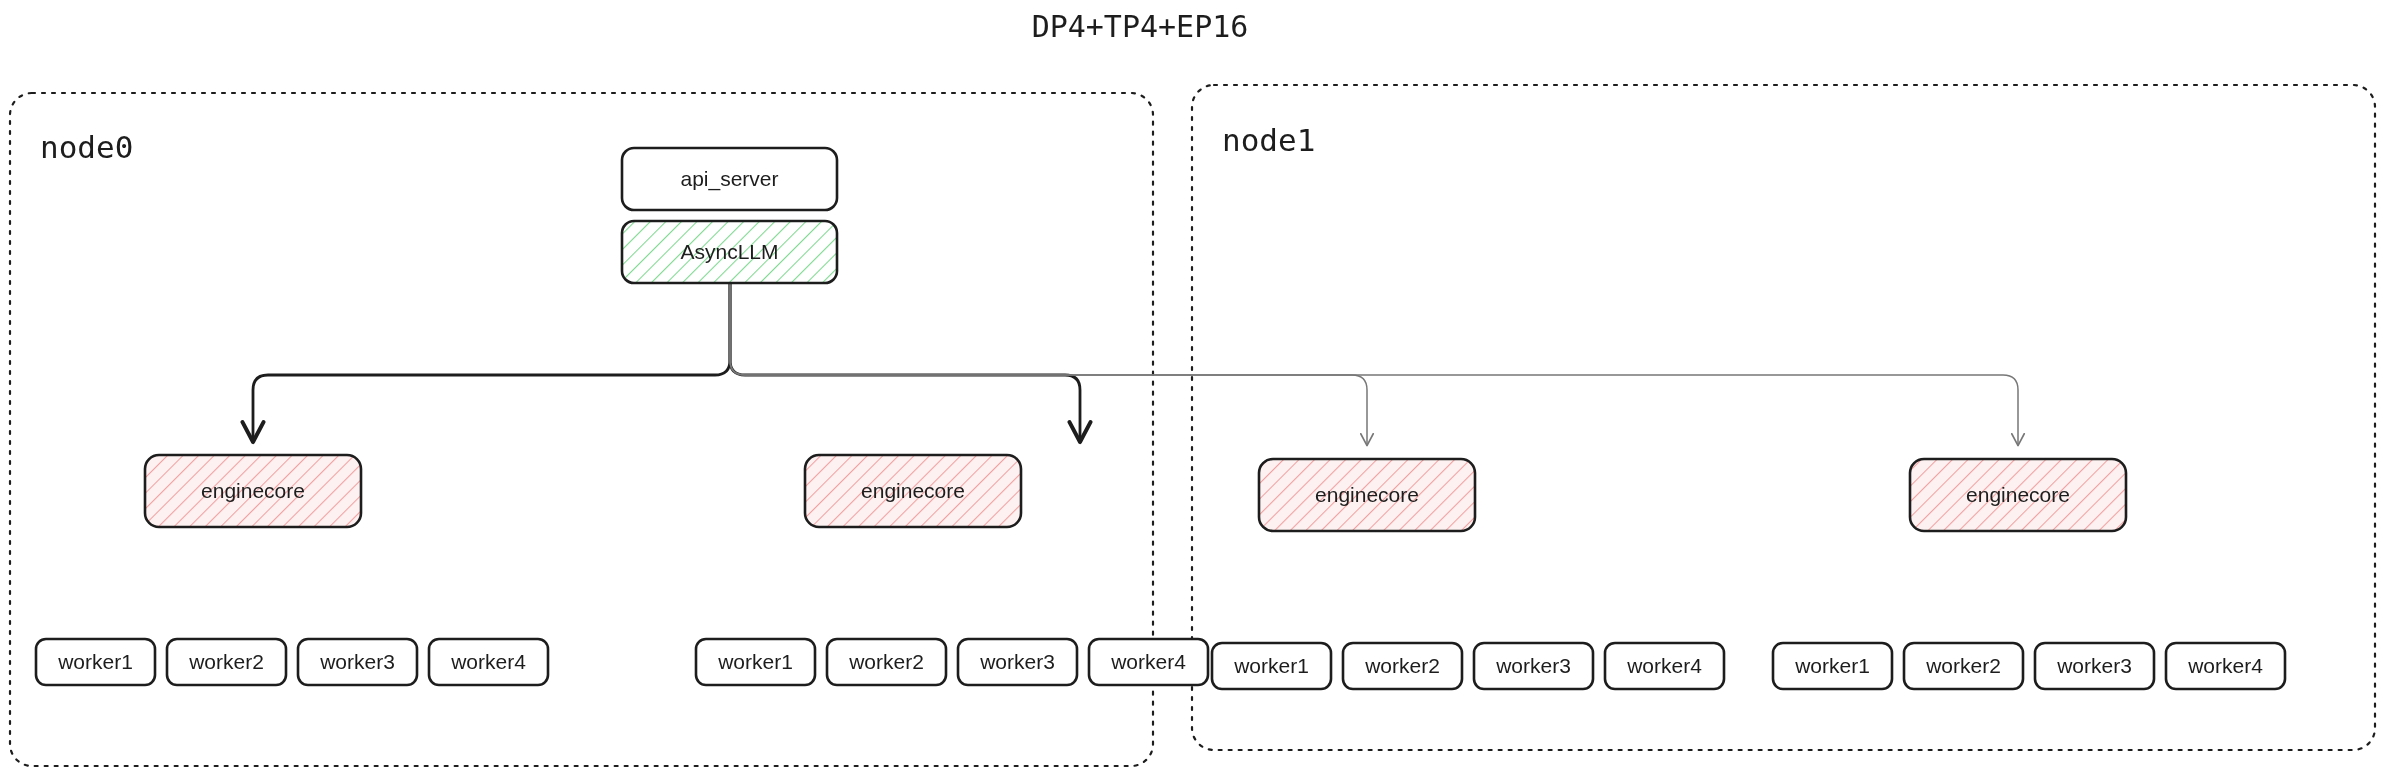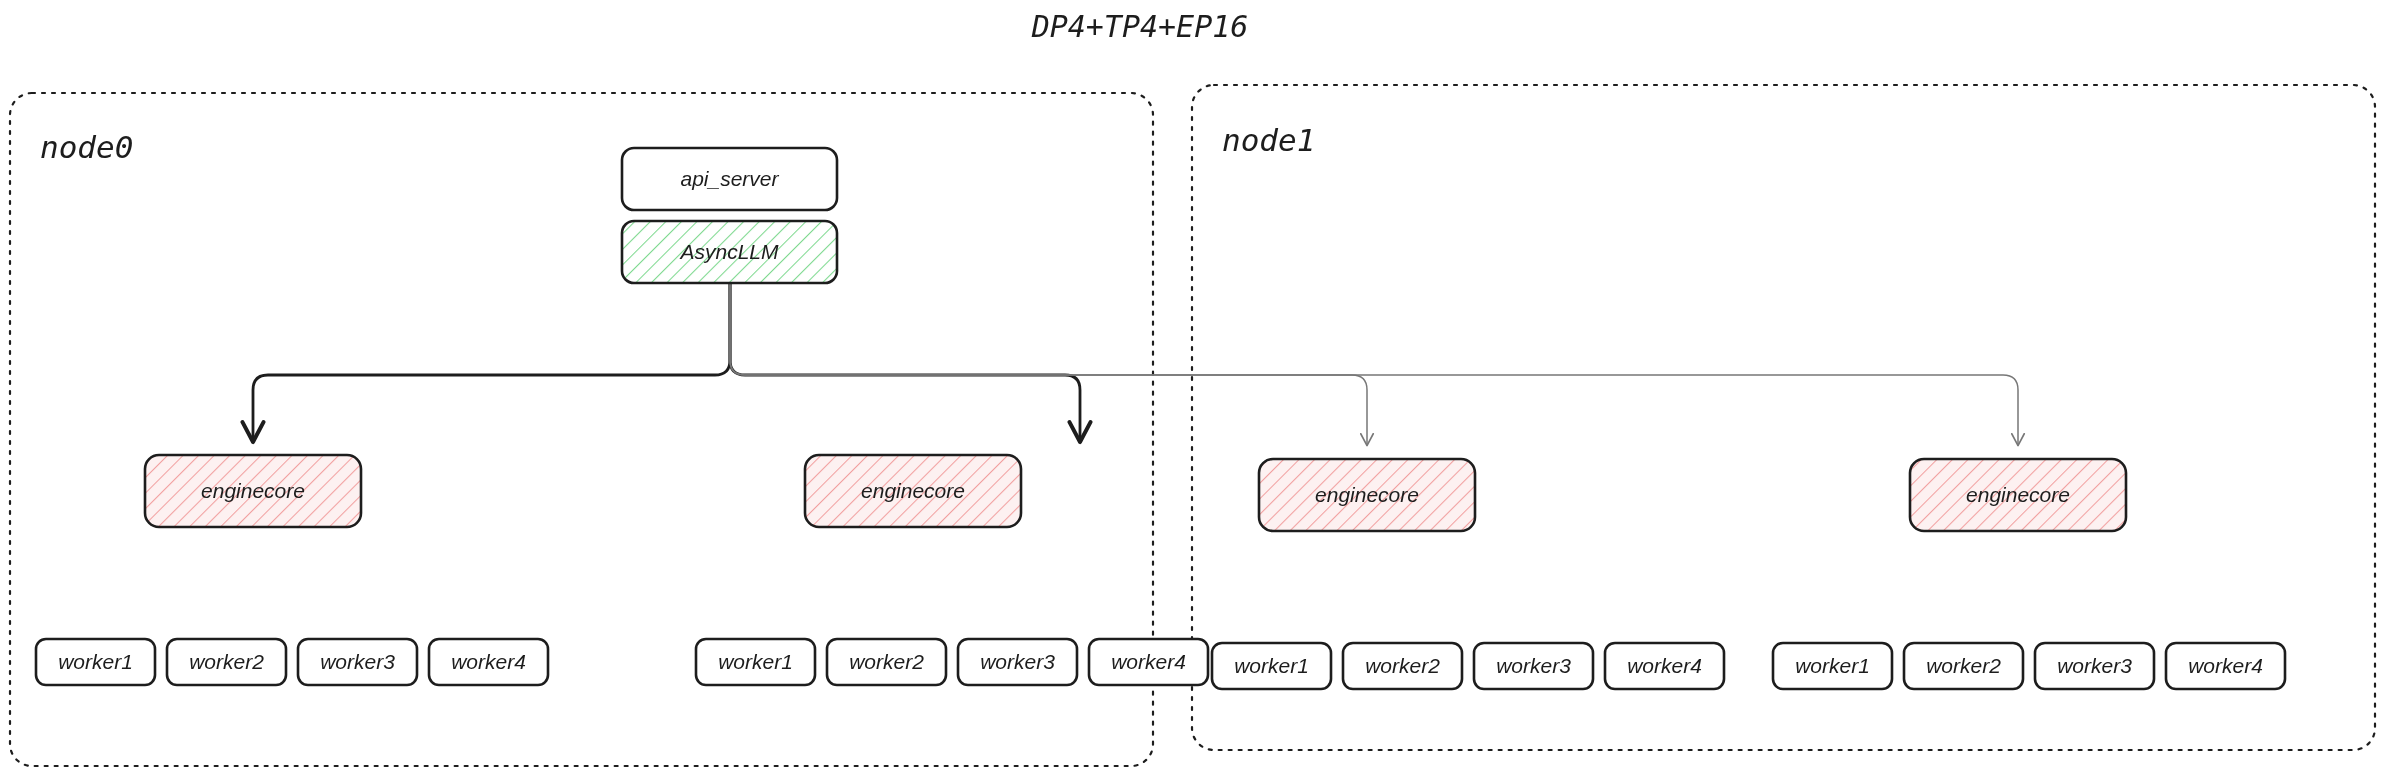--- a/index.html
+++ b/index.html
@@ -9,21 +9,20 @@
   }
   body {
     font-family: "Liberation Sans", sans-serif;
   }
   #diagram-root {
     position: relative;
     width: 2383px;
     height: 773px;
     background: #ffffff;
     overflow: hidden;
-    font-style: italic;
   }
   #diagram-svg {
     position: absolute;
     left: 0;
     top: 0;
     width: 2383px;
     height: 773px;
   }
   .title-text {
     font-family: "DejaVu Sans Mono", "Liberation Mono", monospace;

